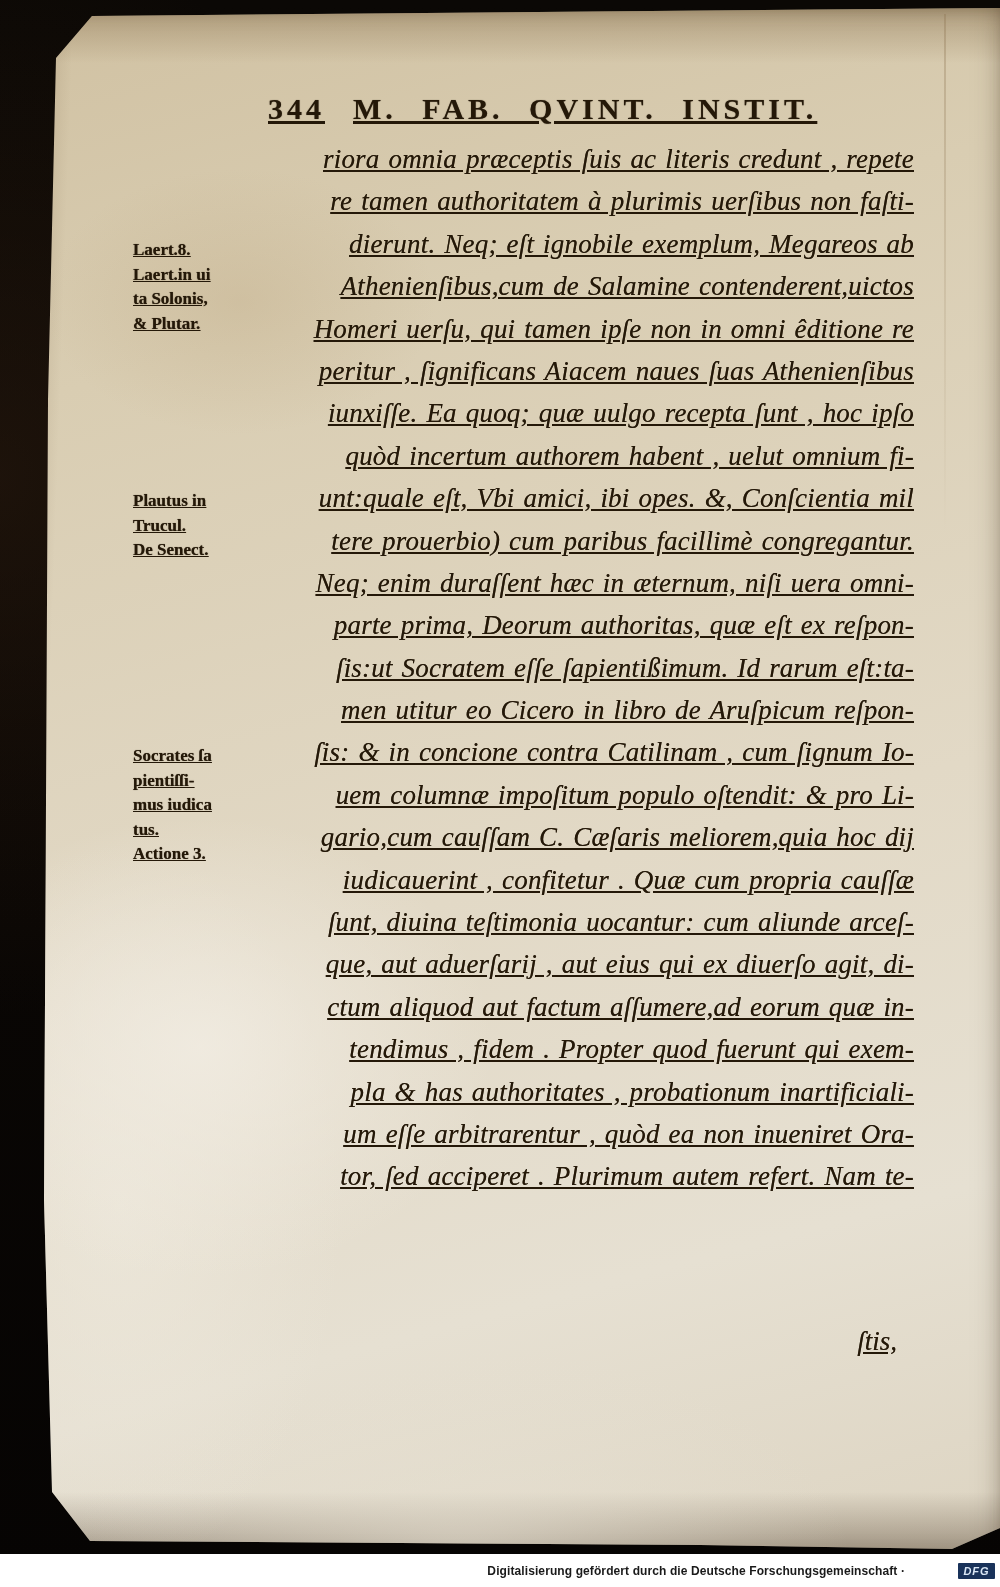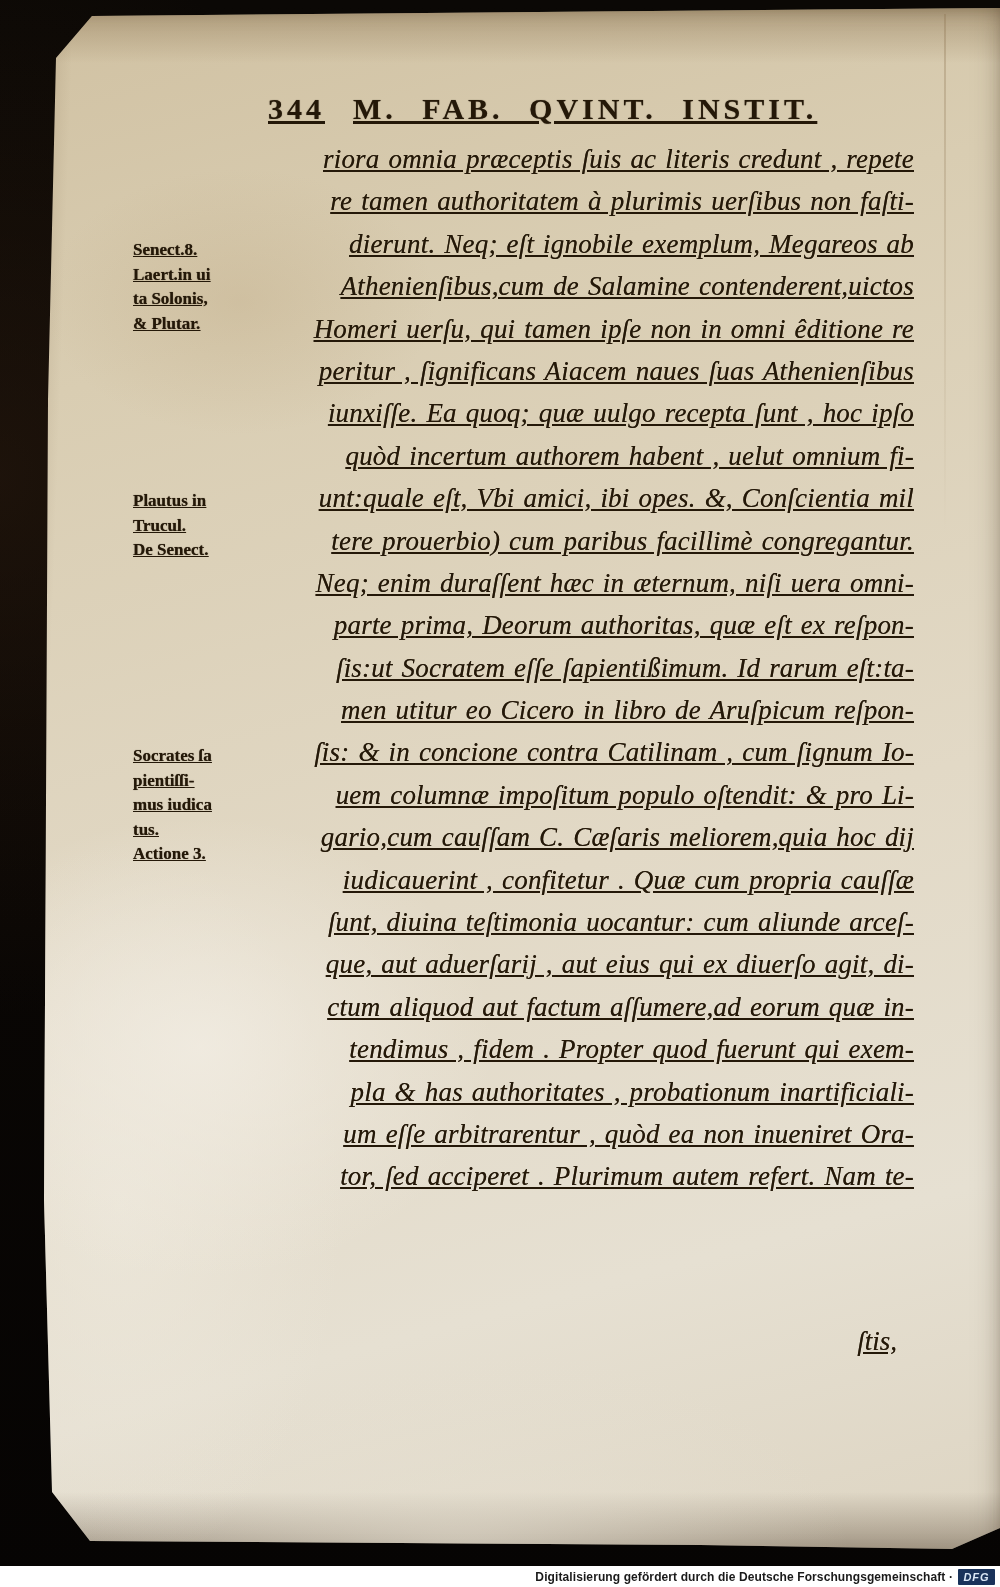--- a/index.html
+++ b/index.html
@@ -46,46 +46,47 @@
     position:absolute;left:249px;top:1326px;width:648px;text-align:right;
     font-style:italic;font-size:27px;text-shadow:0 0 0.6px rgba(35,24,10,0.75);
   }
   .margin-group{
     position:absolute;left:133px;width:130px;
     font-weight:bold;font-size:17px;line-height:24.5px;
     text-shadow:0 0 0.8px rgba(35,24,10,0.8);
   }
   .mg1{top:238px;} .mg2{top:489px;} .mg3{top:744px;}
   .footer{
-    position:absolute;left:0;bottom:0;width:1000px;height:21px;background:#ffffff;
+    position:absolute;left:0;bottom:0;width:1000px;height:33px;background:#ffffff;
     display:flex;align-items:center;justify-content:flex-end;gap:5px;
     padding-right:5px;box-sizing:border-box;
     font-family:"Liberation Sans","DejaVu Sans",sans-serif;
   }
   .credit{font-size:12px;font-weight:bold;color:#1a1a1a;letter-spacing:0.1px;}
   .dfg-logo{
     width:37px;height:16px;border-radius:1px;display:flex;align-items:center;justify-content:center;
     font-size:11px;font-weight:bold;font-style:italic;letter-spacing:1px;
     color:#d9e6f5;
+    margin-left:48px;
   }
 </style>
 </head>
 <body>
 
 <div class="canvas">
   <div class="page">
     <div class="crease"></div>
 
     <div class="header ink">
       <span>344</span>
       <span>M. FAB. QVINT. INSTIT.</span>
     </div>
 
     <div class="margin-group mg1 ink">
-      <div>Senect.8.</div>
+      <div>Laert.8.</div>
       <div>Laert.in ui</div>
       <div>ta Solonis,</div>
       <div>&amp; Plutar.</div>
     </div>
 
     <div class="margin-group mg2 ink">
       <div>Plautus in</div>
       <div>Trucul.</div>
       <div>De Senect.</div>
     </div>

